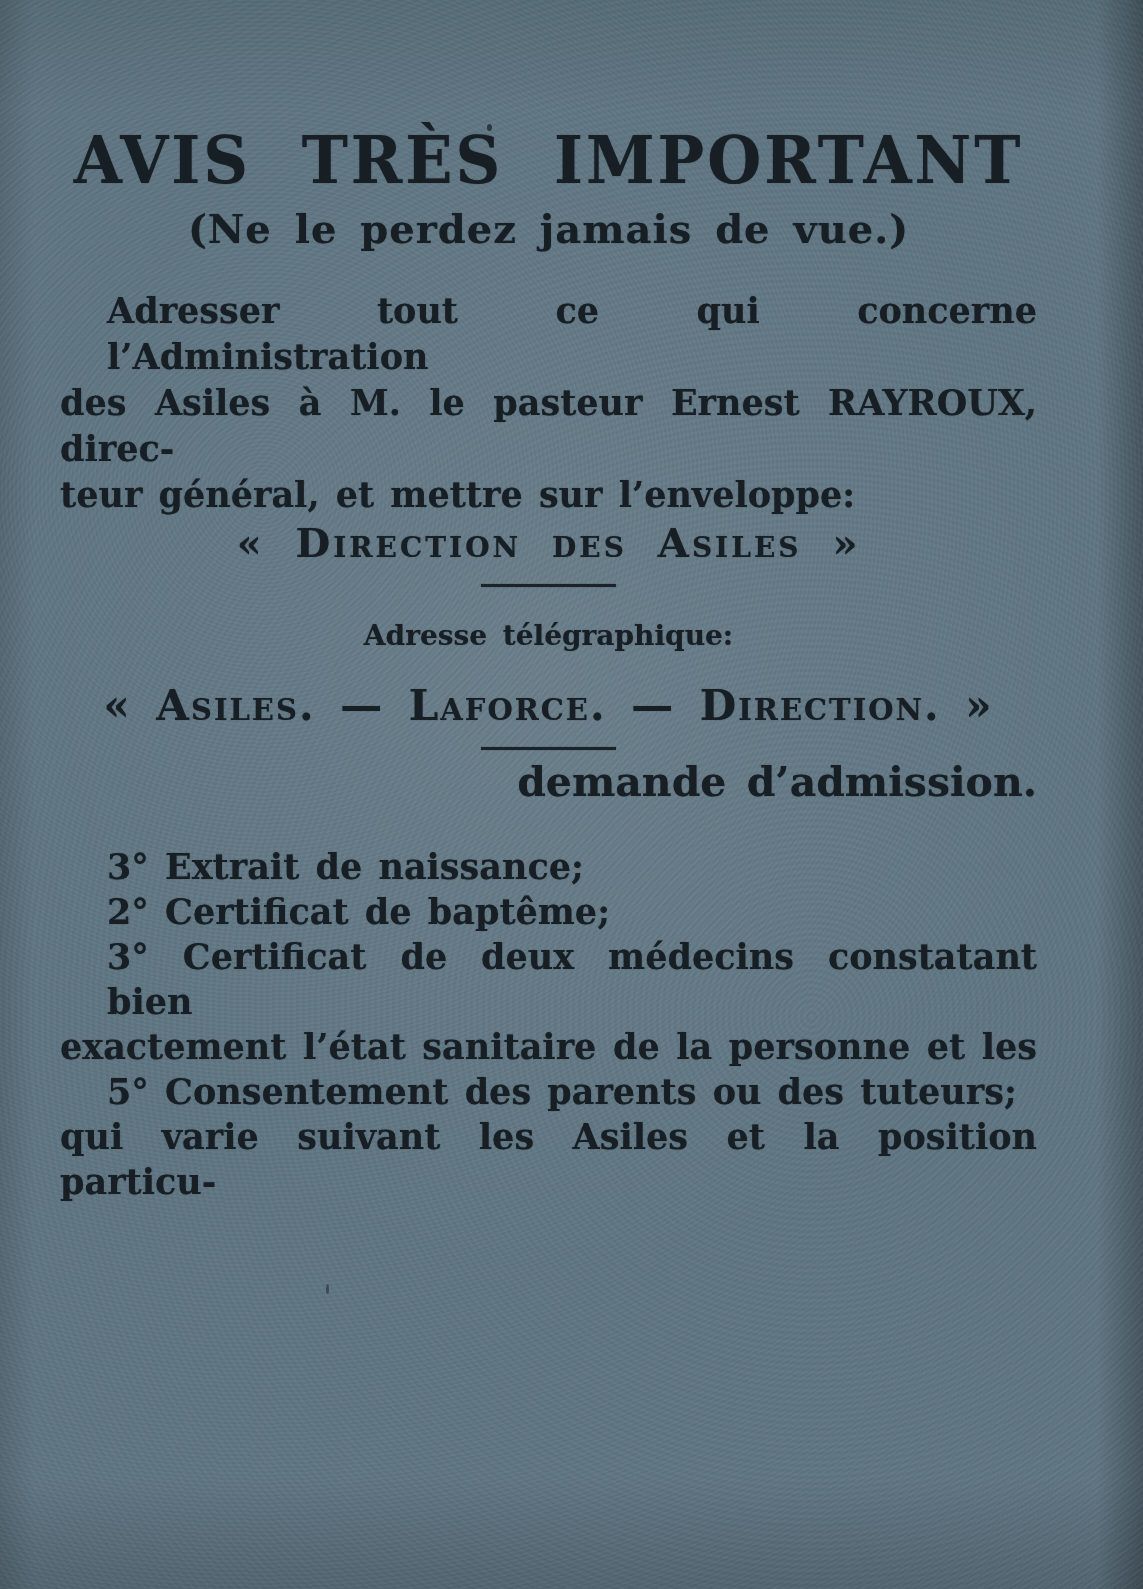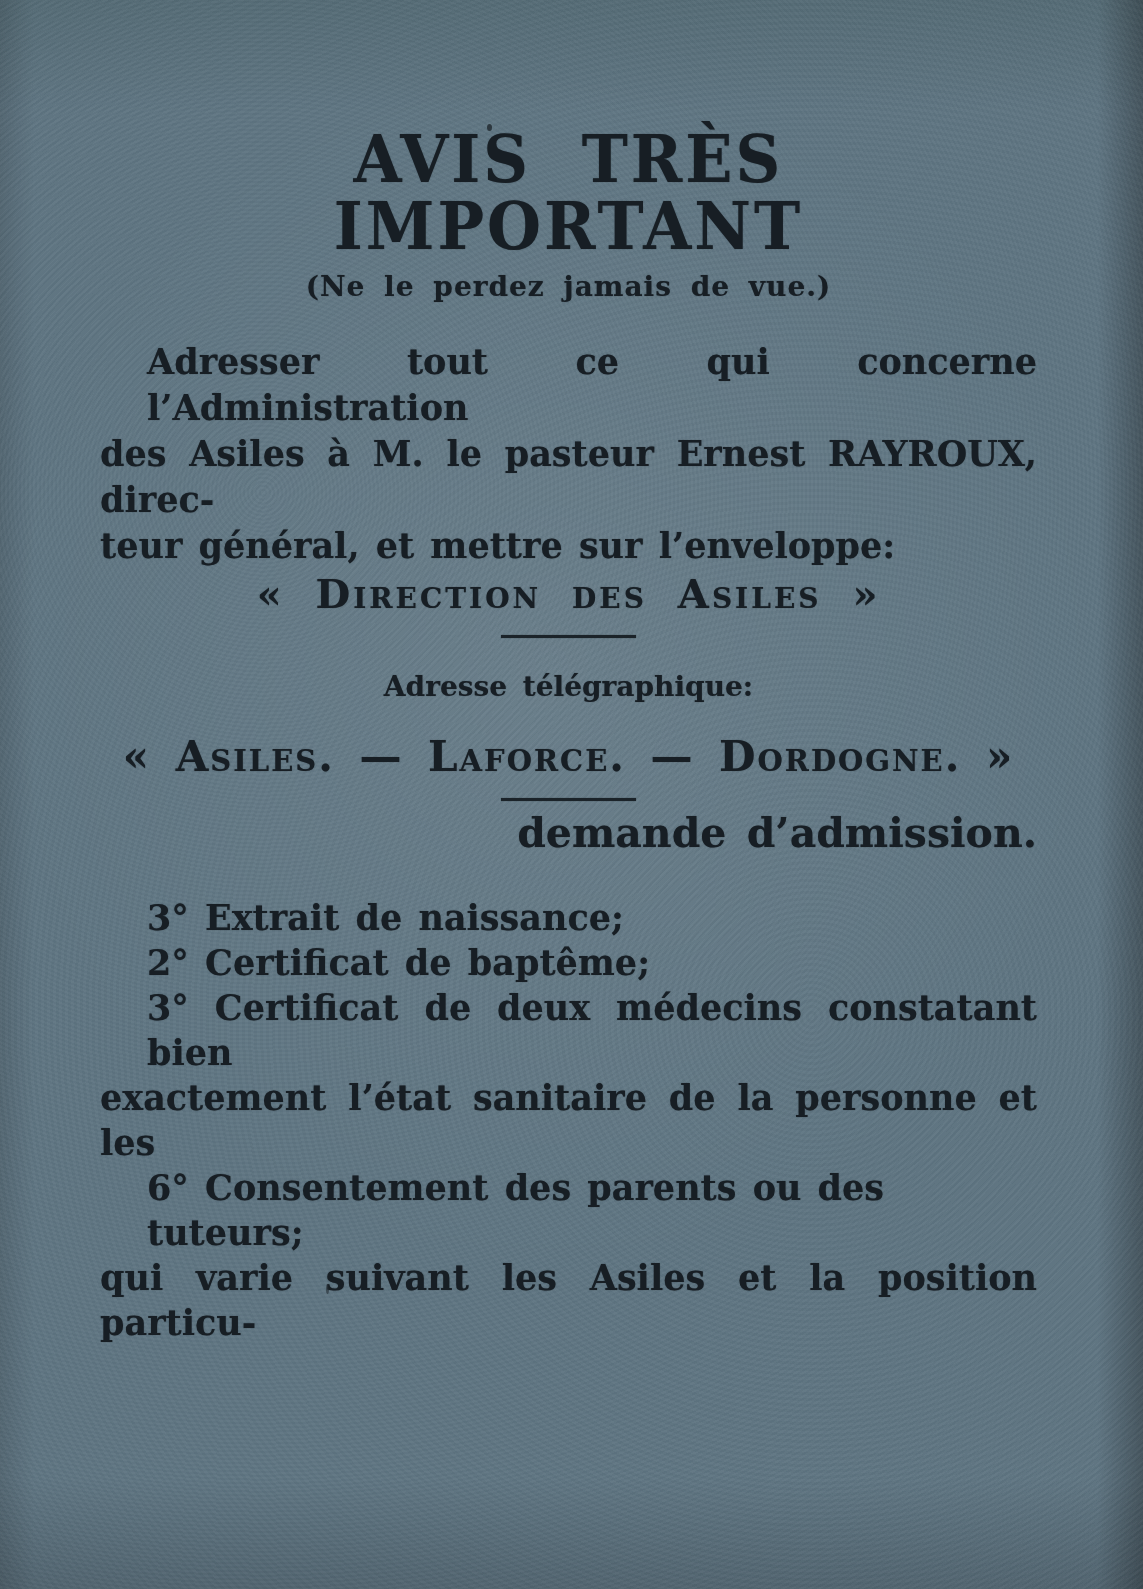--- a/index.html
+++ b/index.html
@@ -12,35 +12,35 @@
       repeating-radial-gradient(circle at 23% 31%, rgba(255,255,255,0.018) 0 2px, rgba(10,20,25,0.02) 2px 4px),
       repeating-radial-gradient(circle at 71% 64%, rgba(255,255,255,0.015) 0 3px, rgba(10,20,25,0.018) 3px 6px),
       radial-gradient(ellipse 70% 55% at 48% 42%, rgba(255,255,255,0.07), rgba(0,0,0,0) 70%),
       linear-gradient(to right, rgba(0,0,0,0.12), rgba(0,0,0,0) 3%, rgba(0,0,0,0) 96%, rgba(0,0,0,0.28) 100%),
       linear-gradient(to bottom, rgba(35,60,55,0.16), rgba(0,0,0,0) 7%, rgba(0,0,0,0) 93%, rgba(0,0,0,0.14) 100%);
     font-family: "DejaVu Serif", "Liberation Serif", serif;
     color: #171e24;
   }
   .page {
     position: absolute; inset: 0;
-    padding: 128px 106px 0 100px;
+    padding: 128px 106px 0 60px;
     box-sizing: border-box;
   }
   .ink { color: #171e24; text-shadow: 0 0 1px rgba(20,27,33,0.55); }
 
   .title {
     text-align: center;
     font-size: 62px; font-weight: bold;
     letter-spacing: 3px; word-spacing: 26px;
     line-height: 1.05;
     transform: scaleY(1.04);
   }
   .subtitle {
     text-align: center;
-    font-size: 28px; font-weight: bold;
+    font-size: 40px; font-weight: bold;
     letter-spacing: 1px; word-spacing: 8px;
     margin-top: 12px;
   }
 
   .bodytext { font-size: 35px; font-weight: bold; line-height: 46px; word-spacing: 4px; }
   .intro { margin-top: 36px; }
   .just { text-align: justify; text-align-last: justify; }
   .indent { padding-left: 47px; }
 
   .centerline { text-align: center; }
@@ -105,32 +105,32 @@
     <div class="just">des Asiles à M. le pasteur Ernest RAYROUX, direc-</div>
     <div>teur général, et mettre sur l’enveloppe:</div>
   </div>
 
   <div class="centerline direction-line smallcaps ink">« Direction des Asiles »</div>
 
   <div class="rule rule1"></div>
 
   <div class="centerline telegraph-label ink">Adresse télégraphique:</div>
 
-  <div class="centerline asiles-line smallcaps ink">« Asiles. — Laforce. — Dordogne. »</div>
+  <div class="centerline asiles-line smallcaps ink">« Asiles. — Laforce. — Direction. »</div>
 
   <div class="rule rule2"></div>
 
   <div class="pieces-h2 ink">demande d’admission.</div>
 
   <div class="list bodytext ink">
     <div class="indent">3° Extrait de naissance;</div>
     <div class="indent">2° Certificat de baptême;</div>
     <div class="indent just">3° Certificat de deux médecins constatant bien</div>
     <div class="just">exactement l’état sanitaire de la personne et les</div>
-    <div class="indent">6° Consentement des parents ou des tuteurs;</div>
+    <div class="indent">5° Consentement des parents ou des tuteurs;</div>
     <div class="just">qui varie suivant les Asiles et la position particu-</div>
 
   </div>
 
 </div>
 
 <span class="speck speck-a"></span>
 <span class="speck speck-b"></span>
 
 </body></html>

